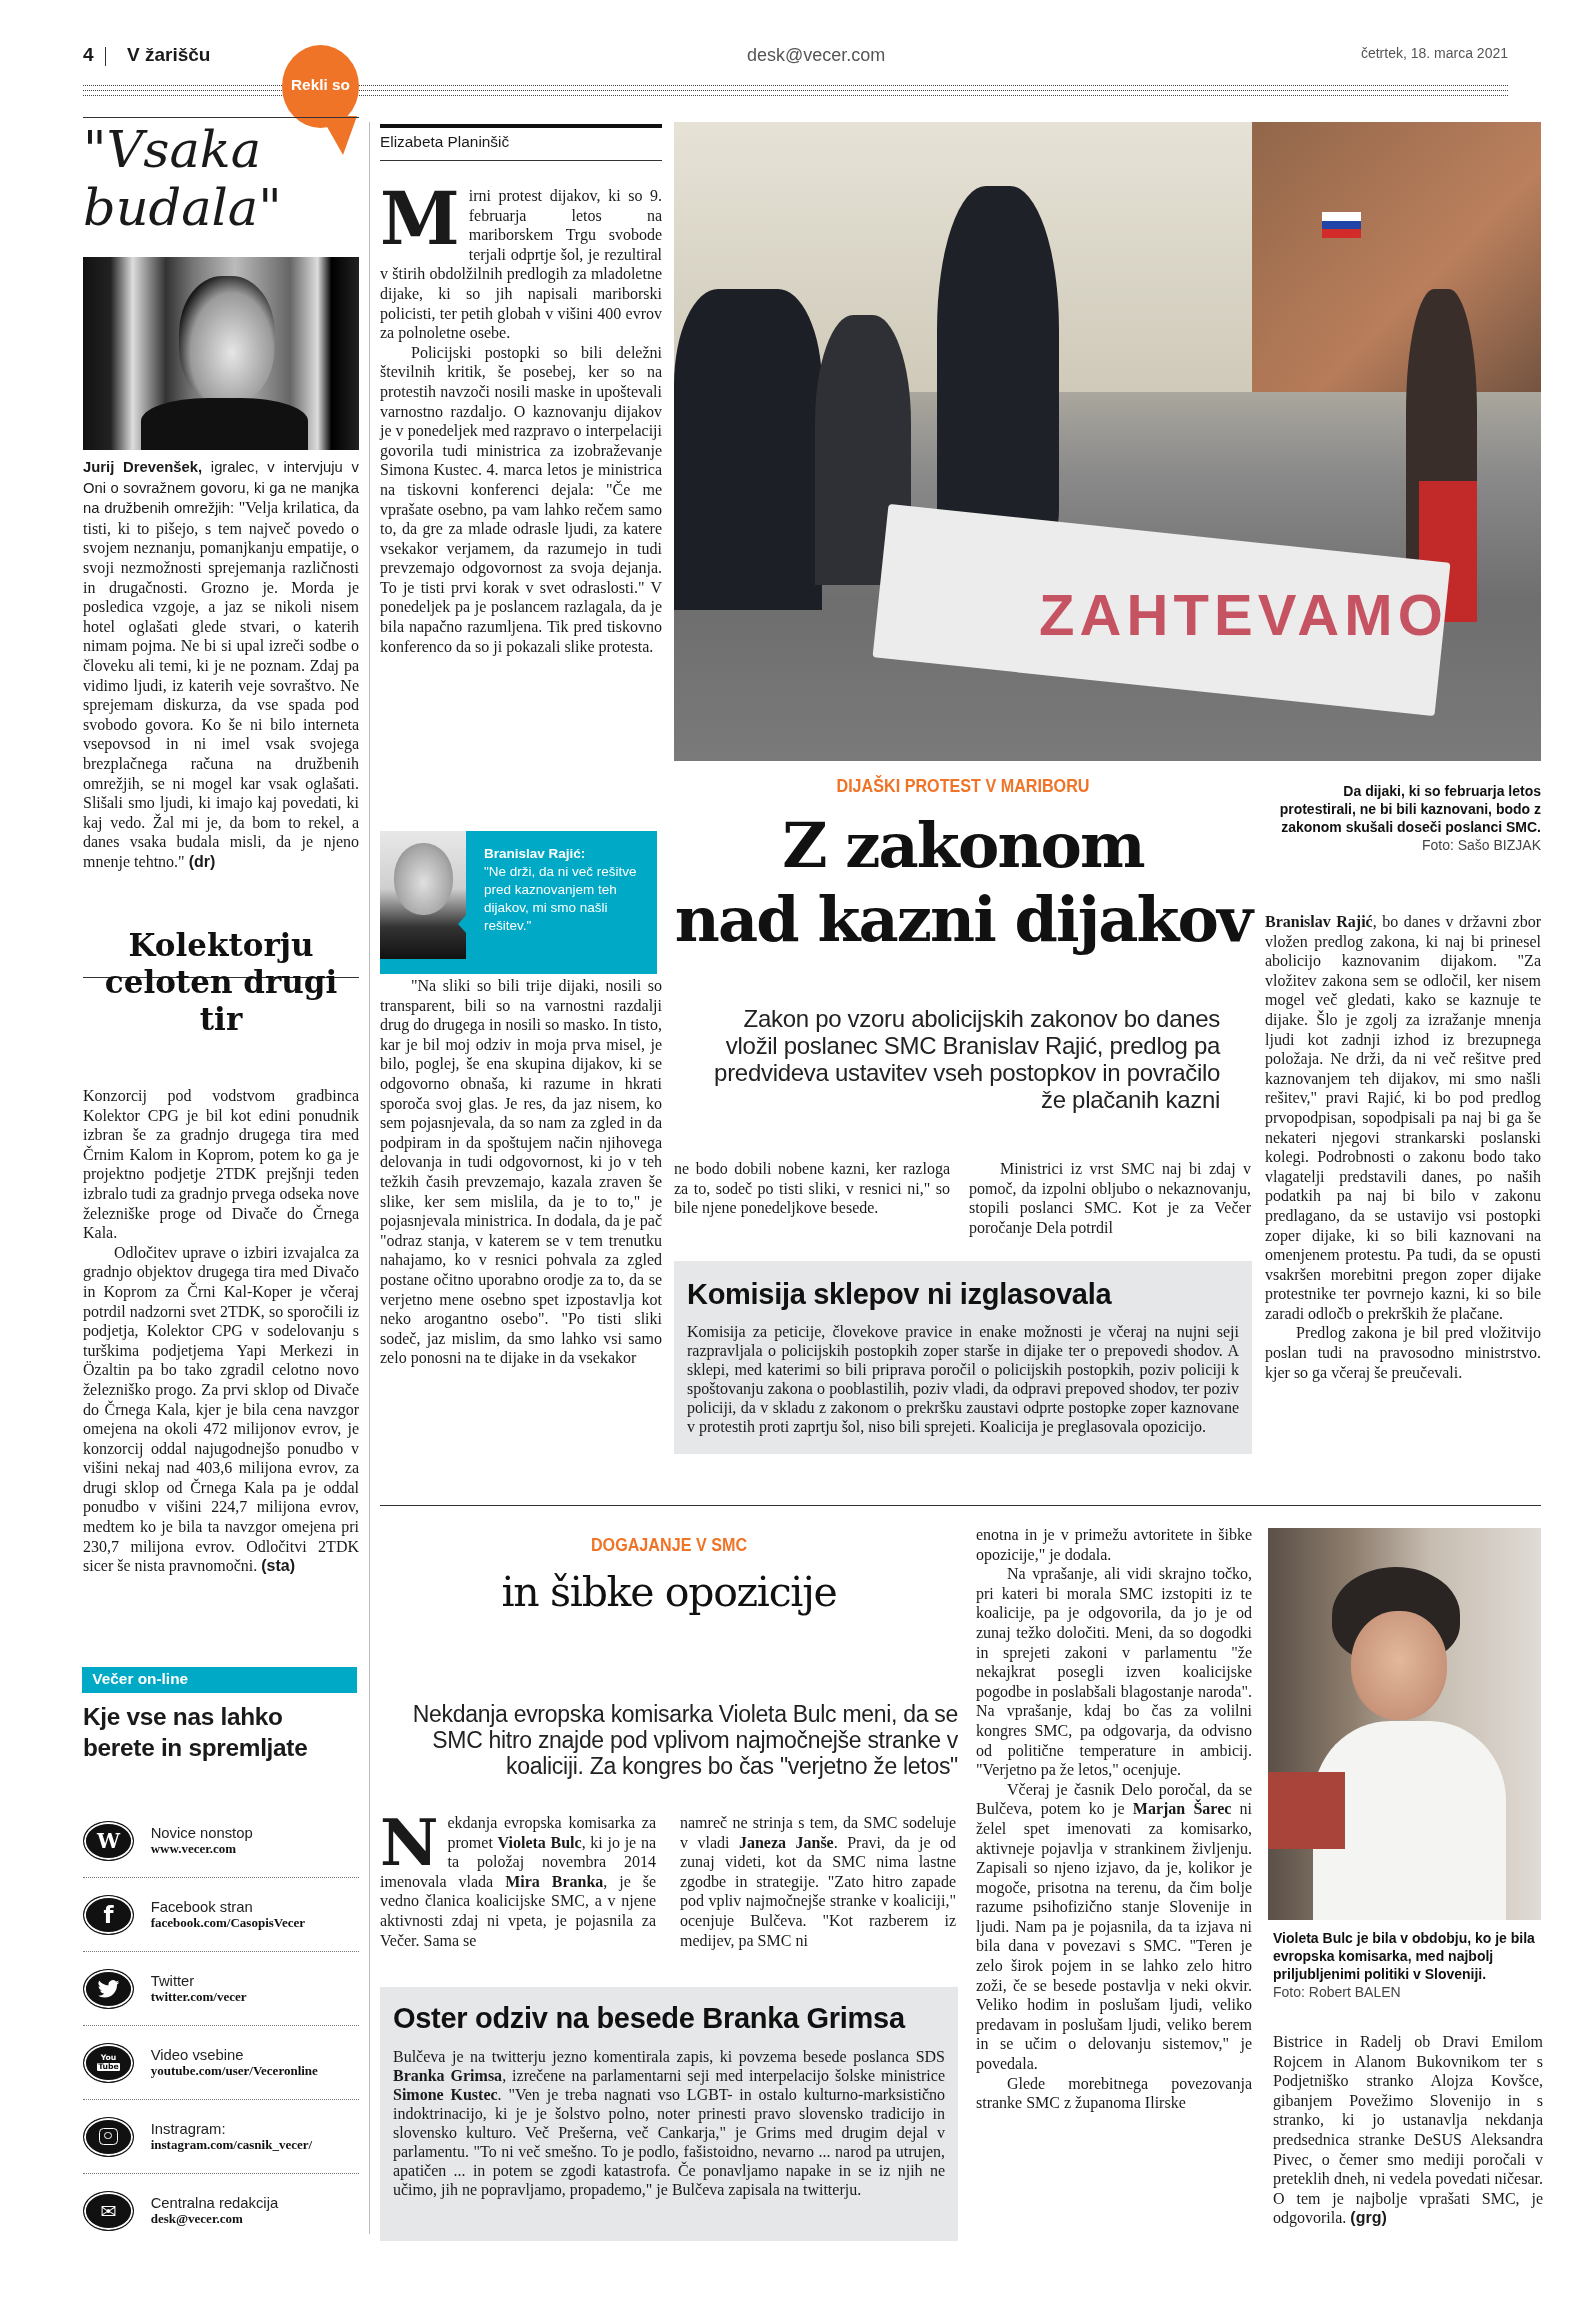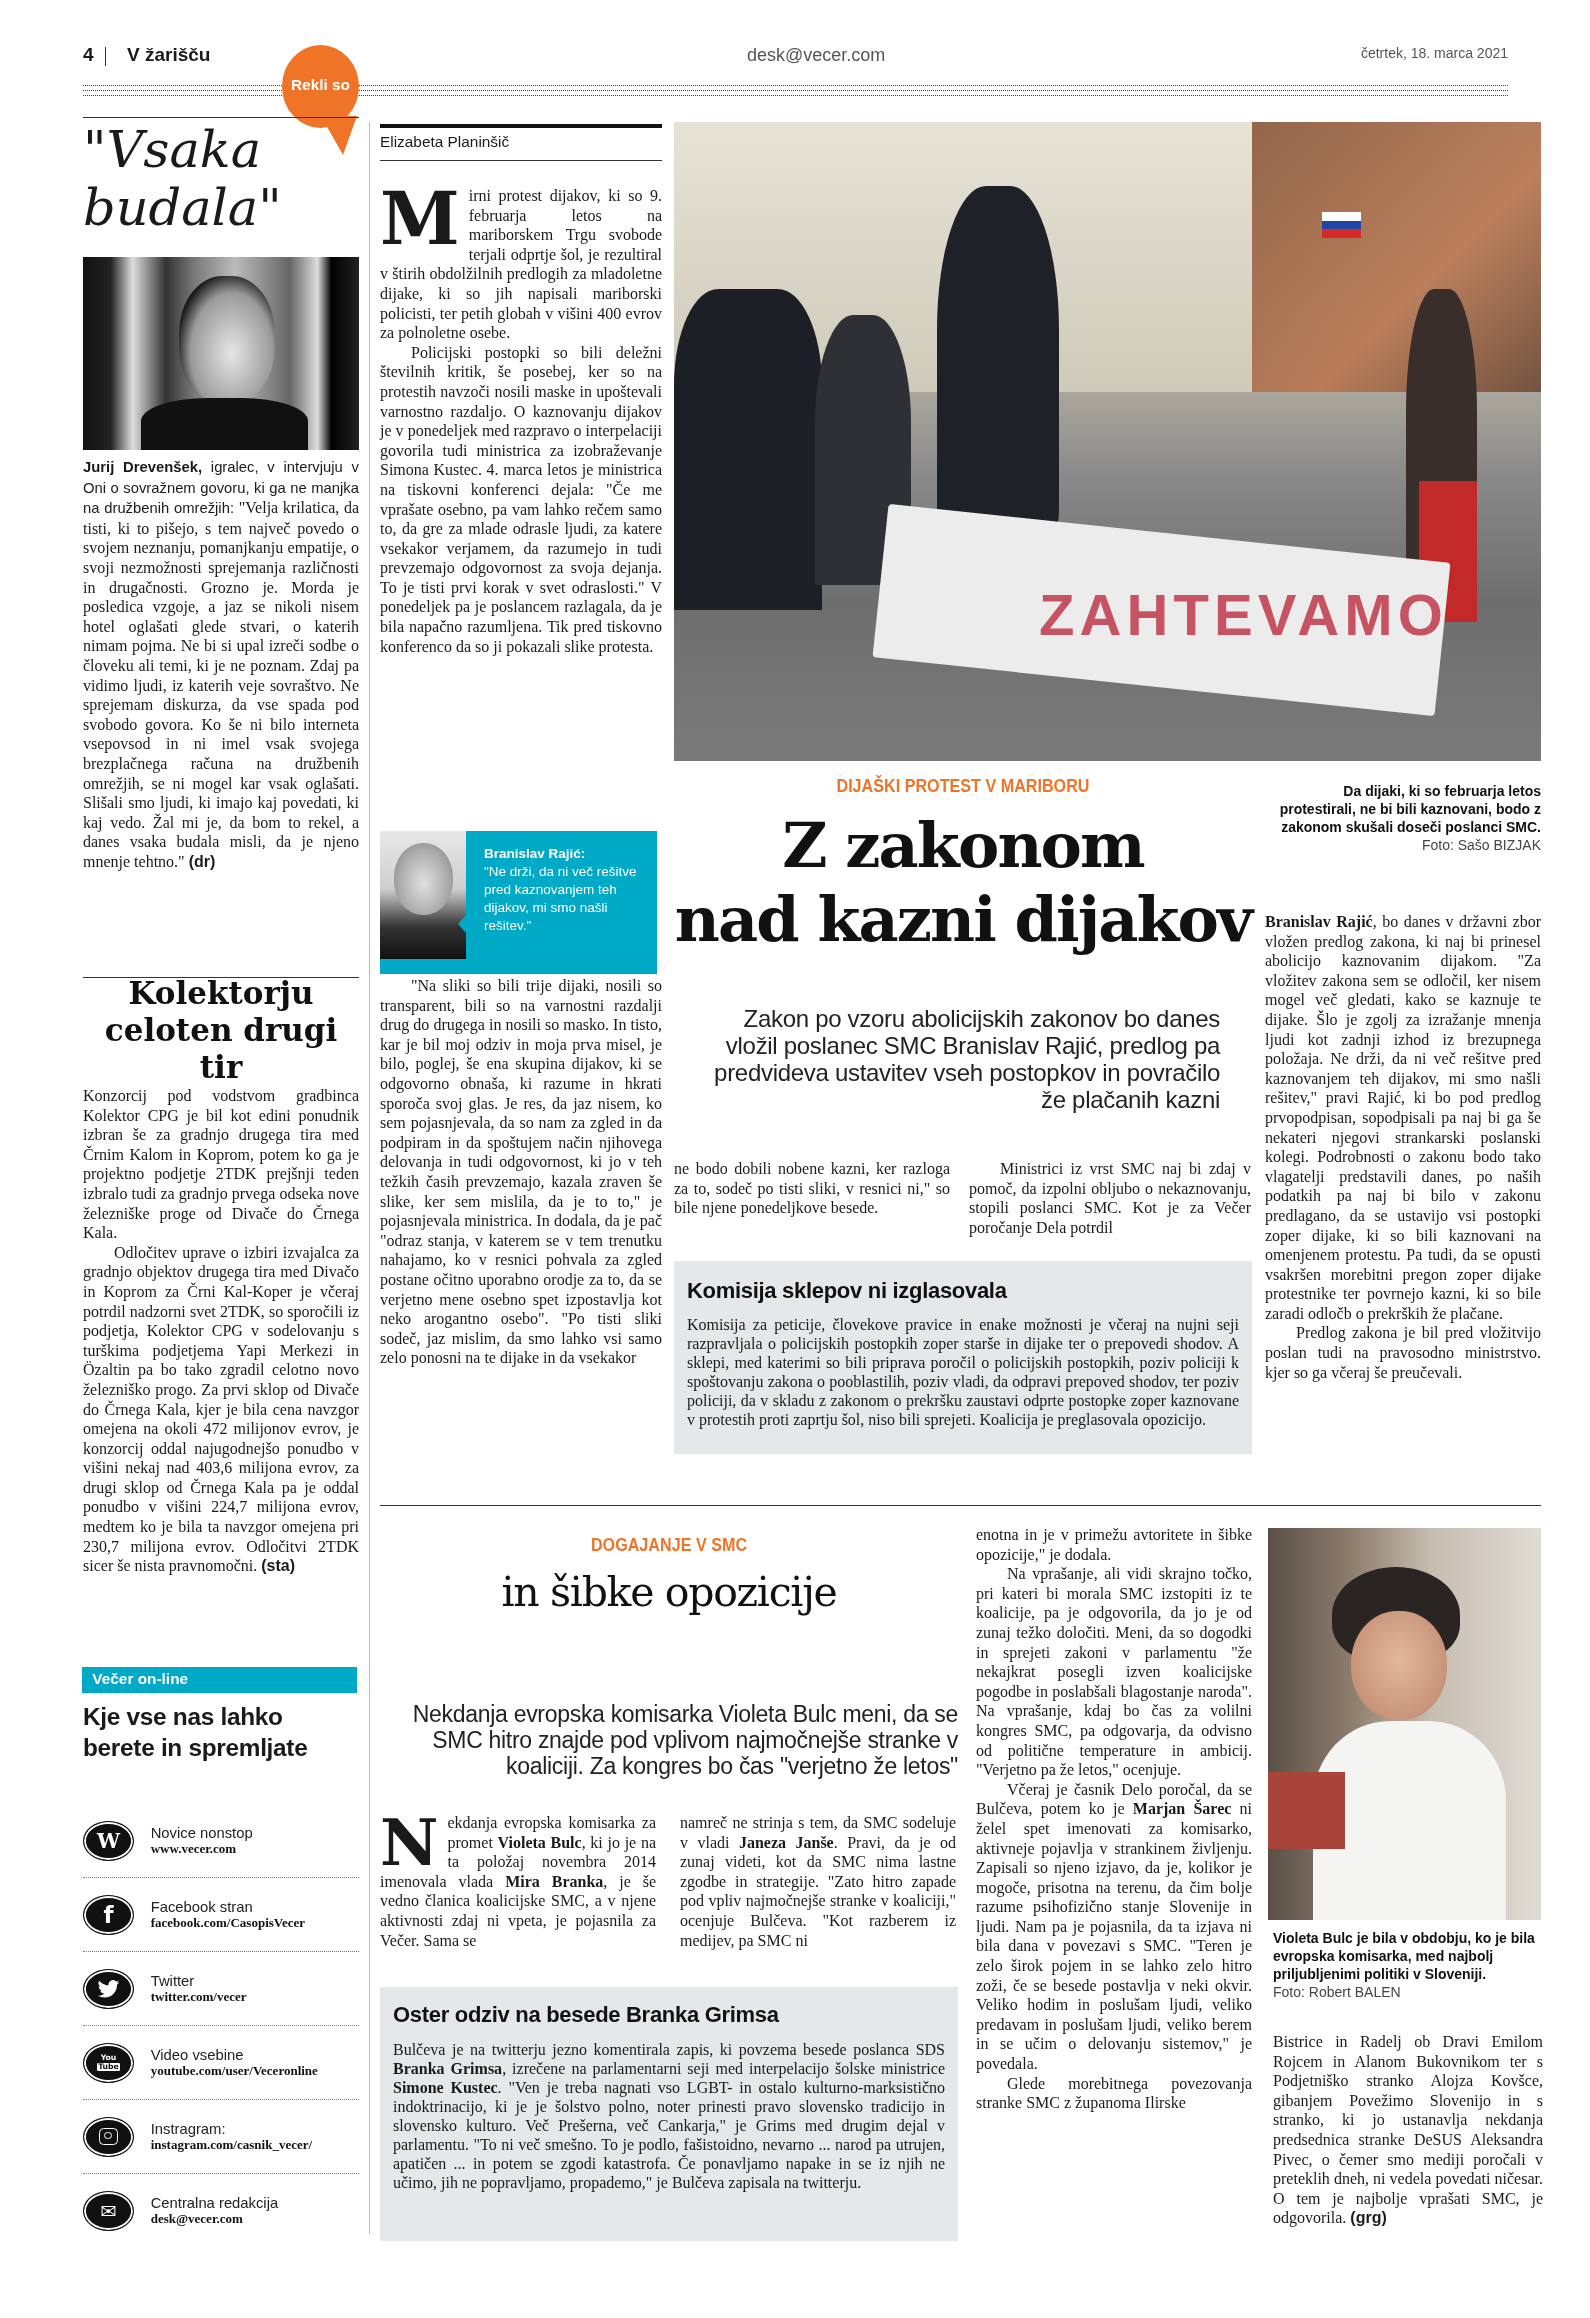--- a/index.html
+++ b/index.html
@@ -12,21 +12,21 @@
 .body-text p{text-indent:0}
 .body-text p.ind{text-indent:31px}
 .dots{border-top:1.9px dotted #444;}
 .rule{border-top:1.3px solid #333}
 .kicker{font-family:"Liberation Sans",sans-serif;font-weight:bold;color:#f07427;font-size:19px;letter-spacing:0px;text-align:center;transform:scaleX(0.85)}
 .headline-slab{font-family:"DejaVu Serif",serif;font-weight:bold;text-align:center;color:#111}
 .deck{font-family:"Liberation Sans",sans-serif;text-align:right;color:#222}
 .dropcap{float:left;font-family:"DejaVu Serif",serif;font-weight:bold;line-height:0.8;margin-right:9px;margin-top:3.9px}
 .photo{background:#888;overflow:hidden}
 .box{background:#e6e7e9}
-.box h3{font-family:"Liberation Sans",sans-serif;font-weight:bold;font-size:22px;color:#111;margin-bottom:11.6px;letter-spacing:-0.3px}
+.box h3{font-family:"Liberation Sans",sans-serif;font-weight:bold;font-size:29px;color:#111;margin-bottom:11.6px;letter-spacing:-0.3px}
 .box .txt{font-family:"Liberation Serif",serif;font-size:16px;line-height:19px;text-align:justify}
 .caption{font-family:"Liberation Sans",sans-serif;font-size:14px;line-height:18px;color:#111}
 .credit{font-family:"Liberation Sans",sans-serif;font-size:14px;color:#444}
 .social-row{display:flex;align-items:center;height:74px;border-bottom:1.3px dotted #777}
 .social-icon{width:51px;height:40px;border-radius:50%;background:#111;border:1.9px solid #111;box-shadow:0 0 0 1.9px #fff inset;display:flex;align-items:center;justify-content:center;color:#fff;font-family:"DejaVu Sans",sans-serif;font-weight:bold;margin-right:16.7px;flex:none}
 .social-title{font-family:"Liberation Sans",sans-serif;font-size:14.8px;color:#222}
 .social-link{font-family:Liberation Serif, serif;font-weight:bold;font-size:13px;color:#111}
 b{font-weight:bold}
 </style>
 </head>
@@ -55,21 +55,21 @@
   <div>budala"</div>
 </div>
 <div class="abs photo" style="left:83px;top:257px;width:276px;height:193px;background:linear-gradient(90deg,#111 0%,#222 10%,#ddd 18%,#333 30%,#777 40%,#bbb 55%,#666 75%,#ddd 85%,#000 90%,#222 100%);">
   <div style="position:absolute;left:96px;top:19px;width:96px;height:128px;border-radius:45%;background:radial-gradient(ellipse at 55% 60%,#e6e6e6 0%,#9a9a9a 55%,#1a1a1a 75%);"></div>
   <div style="position:absolute;left:58px;top:141px;width:167px;height:58px;background:#111;border-radius:40% 40% 0 0;"></div>
 </div>
 <div class="abs body-text" style="left:83px;top:457px;width:276px;">
   <p><b class="sans" style="font-size:14.8px">Jurij Drevenšek,</b><span class="sans" style="font-size:14.8px"> igralec, v intervjuju v Oni o sovražnem govoru, ki ga ne manjka na družbenih omrežjih: </span><span>"Velja krilatica, da tisti, ki to pišejo, s tem največ povedo o svojem neznanju, pomanjkanju empatije, o svoji nezmožnosti sprejemanja različnosti in drugačnosti. Grozno je. Morda je posledica vzgoje, a jaz se nikoli nisem hotel oglašati glede stvari, o katerih nimam pojma. Ne bi si upal izreči sodbe o človeku ali temi, ki je ne poznam. Zdaj pa vidimo ljudi, iz katerih veje sovraštvo. Ne sprejemam diskurza, da vse spada pod svobodo govora. Ko še ni bilo interneta vsepovsod in ni imel vsak svojega brezplačnega računa na družbenih omrežjih, se ni mogel kar vsak oglašati. Slišali smo ljudi, ki imajo kaj povedati, ki kaj vedo. Žal mi je, da bom to rekel, a danes vsaka budala misli, da je njeno mnenje tehtno."</span> <b class="sans">(dr)</b></p>
 </div>
 <div class="abs rule" style="left:83px;top:977px;width:276px;"></div>
-<div class="abs headline-slab" style="left:83px;top:975px;width:276px;font-size:31px;line-height:37px;">
+<div class="abs headline-slab" style="left:83px;top:927px;width:276px;font-size:31px;line-height:37px;">
   <div>Kolektorju</div>
   <div>celoten drugi tir</div>
 </div>
 <div class="abs body-text" style="left:83px;top:1086px;width:276px;">
   <p>Konzorcij pod vodstvom gradbinca Kolektor CPG je bil kot edini ponudnik izbran še za gradnjo drugega tira med Črnim Kalom in Koprom, potem ko ga je projektno podjetje 2TDK prejšnji teden izbralo tudi za gradnjo prvega odseka nove železniške proge od Divače do Črnega Kala.</p>
   <p class="ind"><span>Odločitev uprave o izbiri izvajalca za gradnjo objektov drugega tira med Divačo in Koprom za Črni Kal-Koper je včeraj potrdil nadzorni svet 2TDK, so sporočili iz podjetja, Kolektor CPG v sodelovanju s turškima podjetjema Yapi Merkezi in Özaltin pa bo tako zgradil celotno novo železniško progo. Za prvi sklop od Divače do Črnega Kala, kjer je bila cena navzgor omejena na okoli 472 milijonov evrov, je konzorcij oddal najugodnejšo ponudbo v višini nekaj nad 403,6 milijona evrov, za drugi sklop od Črnega Kala pa je oddal ponudbo v višini 224,7 milijona evrov, medtem ko je bila ta navzgor omejena pri 230,7 milijona evrov. Odločitvi 2TDK sicer še nista pravnomočni.</span> <b class="sans">(sta)</b></p>
 </div>
 
 <div class="abs sans" style="left:82px;top:1667px;width:275px;height:26px;background:#00a9c6;color:#fff;font-weight:bold;font-size:15.4px;padding:3.2px 10.3px;">
   <span>Večer on-line</span>

